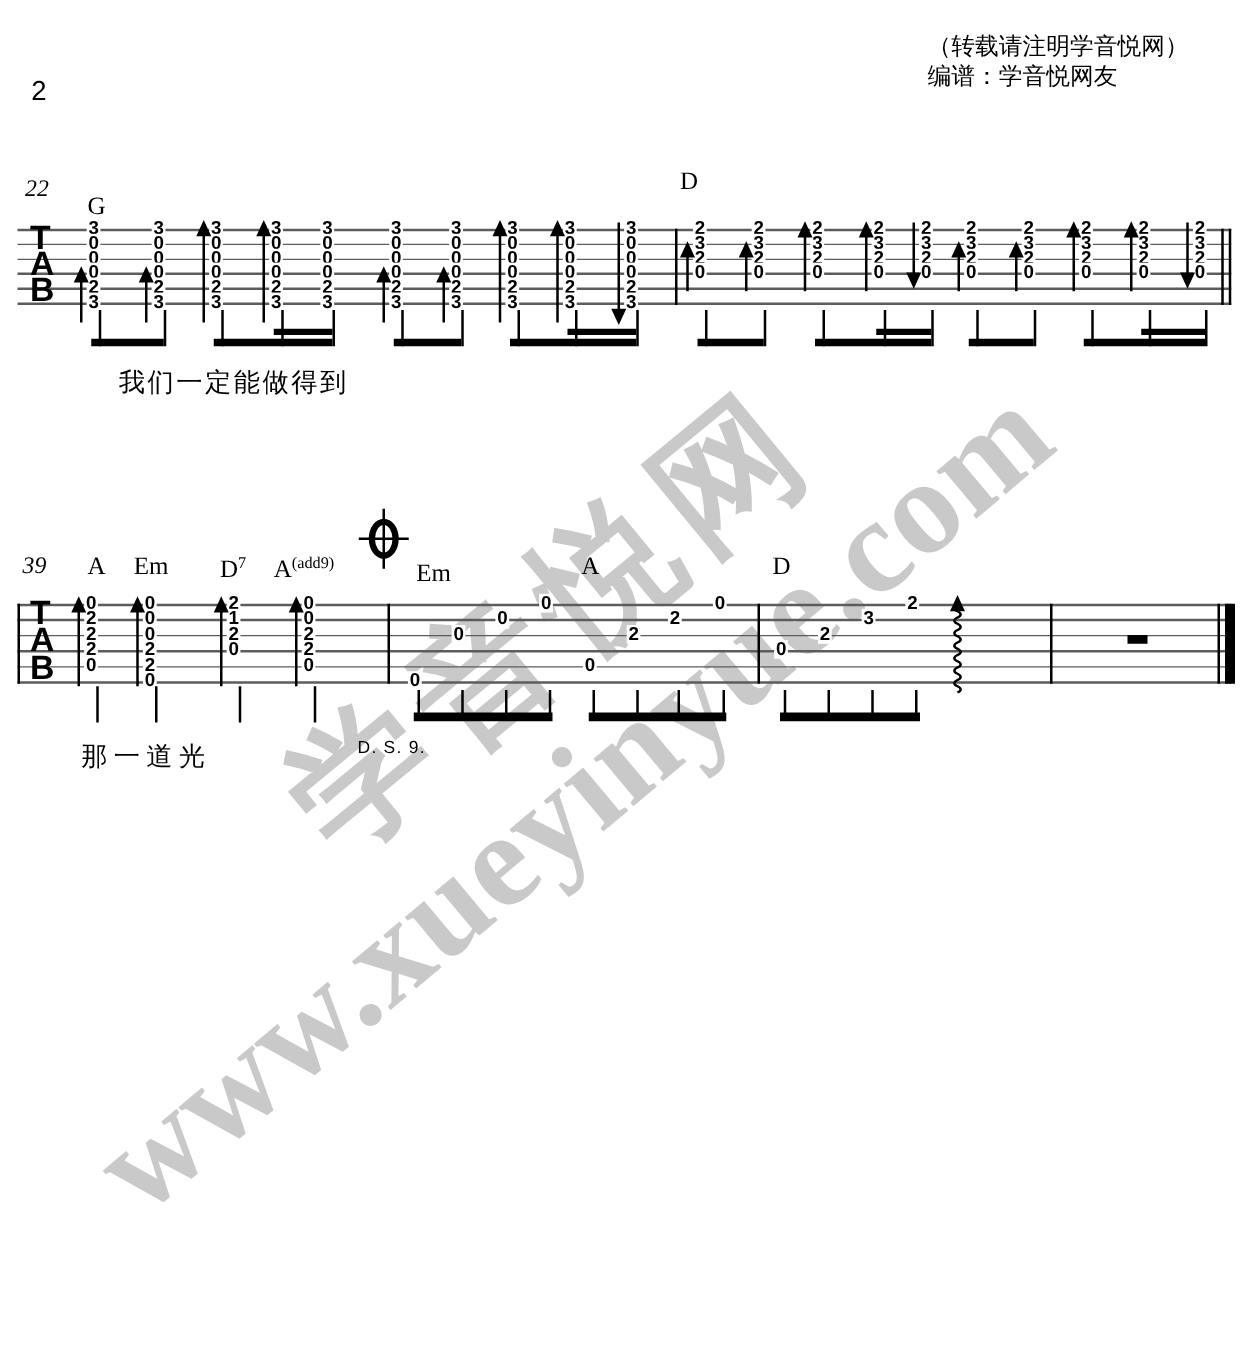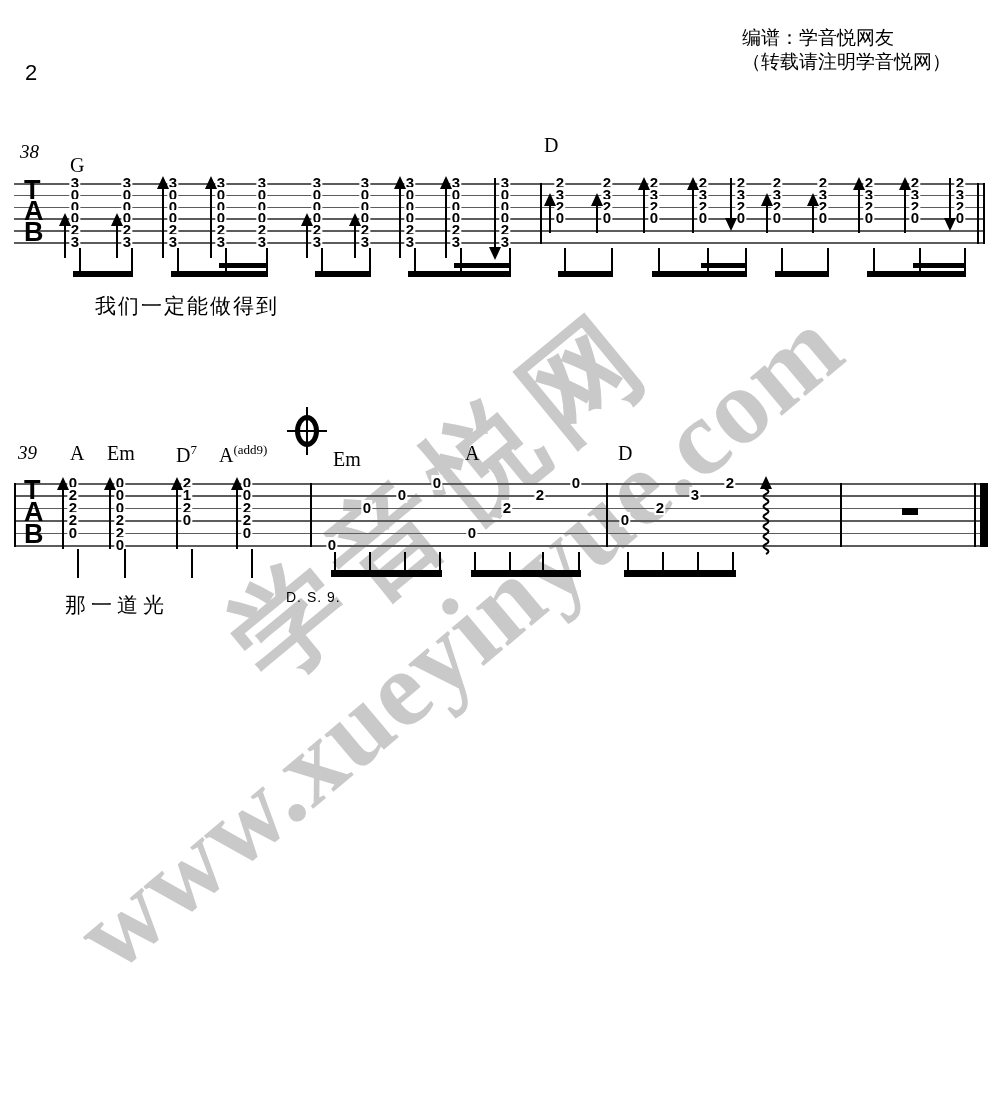--- a/index.html
+++ b/index.html
@@ -29,35 +29,35 @@
 
 <div id="page">
   <div id="watermark">
     <div class="wm-cn" style="color: rgb(201, 201, 201);">学音悦网</div>
     <div class="wm-url" style="color: rgb(201, 201, 201);">www.xueyinyue.com</div>
   </div>
 
   <div class="pagenum">2</div>
 
   <div class="credits">
+    <div>（转载请注明学音悦网）</div>
     <div>编谱：学音悦网友</div>
-    <div>（转载请注明学音悦网）</div>
   </div>
 
   <div id="score">
       <div style="left: 14px; top: 183px; width: 971px; height: 1.6px; background: rgb(92, 92, 92);"></div>
       <div style="left: 14px; top: 194.8px; width: 971px; height: 1.6px; background: rgb(92, 92, 92);"></div>
       <div style="left: 14px; top: 206.6px; width: 971px; height: 1.6px; background: rgb(92, 92, 92);"></div>
       <div style="left: 14px; top: 218.4px; width: 971px; height: 1.6px; background: rgb(92, 92, 92);"></div>
       <div style="left: 14px; top: 230.2px; width: 971px; height: 1.6px; background: rgb(92, 92, 92);"></div>
       <div style="left: 14px; top: 242px; width: 971px; height: 1.6px; background: rgb(92, 92, 92);"></div>
       <div class="clefletter" style="left: 24px; top: 180px;">T</div>
       <div class="clefletter" style="left: 24px; top: 201.004px;">A</div>
       <div class="clefletter" style="left: 24px; top: 222.008px;">B</div>
-      <div class="mnum" style="left: 20px; top: 141px;">38</div>
+      <div class="mnum" style="left: 20px; top: 141px;">22</div>
       <div class="chord" style="left: 70px; top: 154px;">G</div>
       <div class="chord" style="left: 544px; top: 134px;">D</div>
       <div style="left: 540px; top: 183px; width: 2px; height: 60.6px; background: rgb(0, 0, 0);"></div>
       <div style="left: 977px; top: 183px; width: 2px; height: 60.6px; background: rgb(0, 0, 0);"></div>
       <div style="left: 983px; top: 183px; width: 2px; height: 60.6px; background: rgb(0, 0, 0);"></div>
       <div class="fret" style="left: 75px; top: 183px;">3</div>
       <div class="fret" style="left: 75px; top: 194.8px;">0</div>
       <div class="fret" style="left: 75px; top: 206.6px;">0</div>
       <div class="fret" style="left: 75px; top: 218.4px;">0</div>
       <div class="fret" style="left: 75px; top: 230.2px;">2</div>

